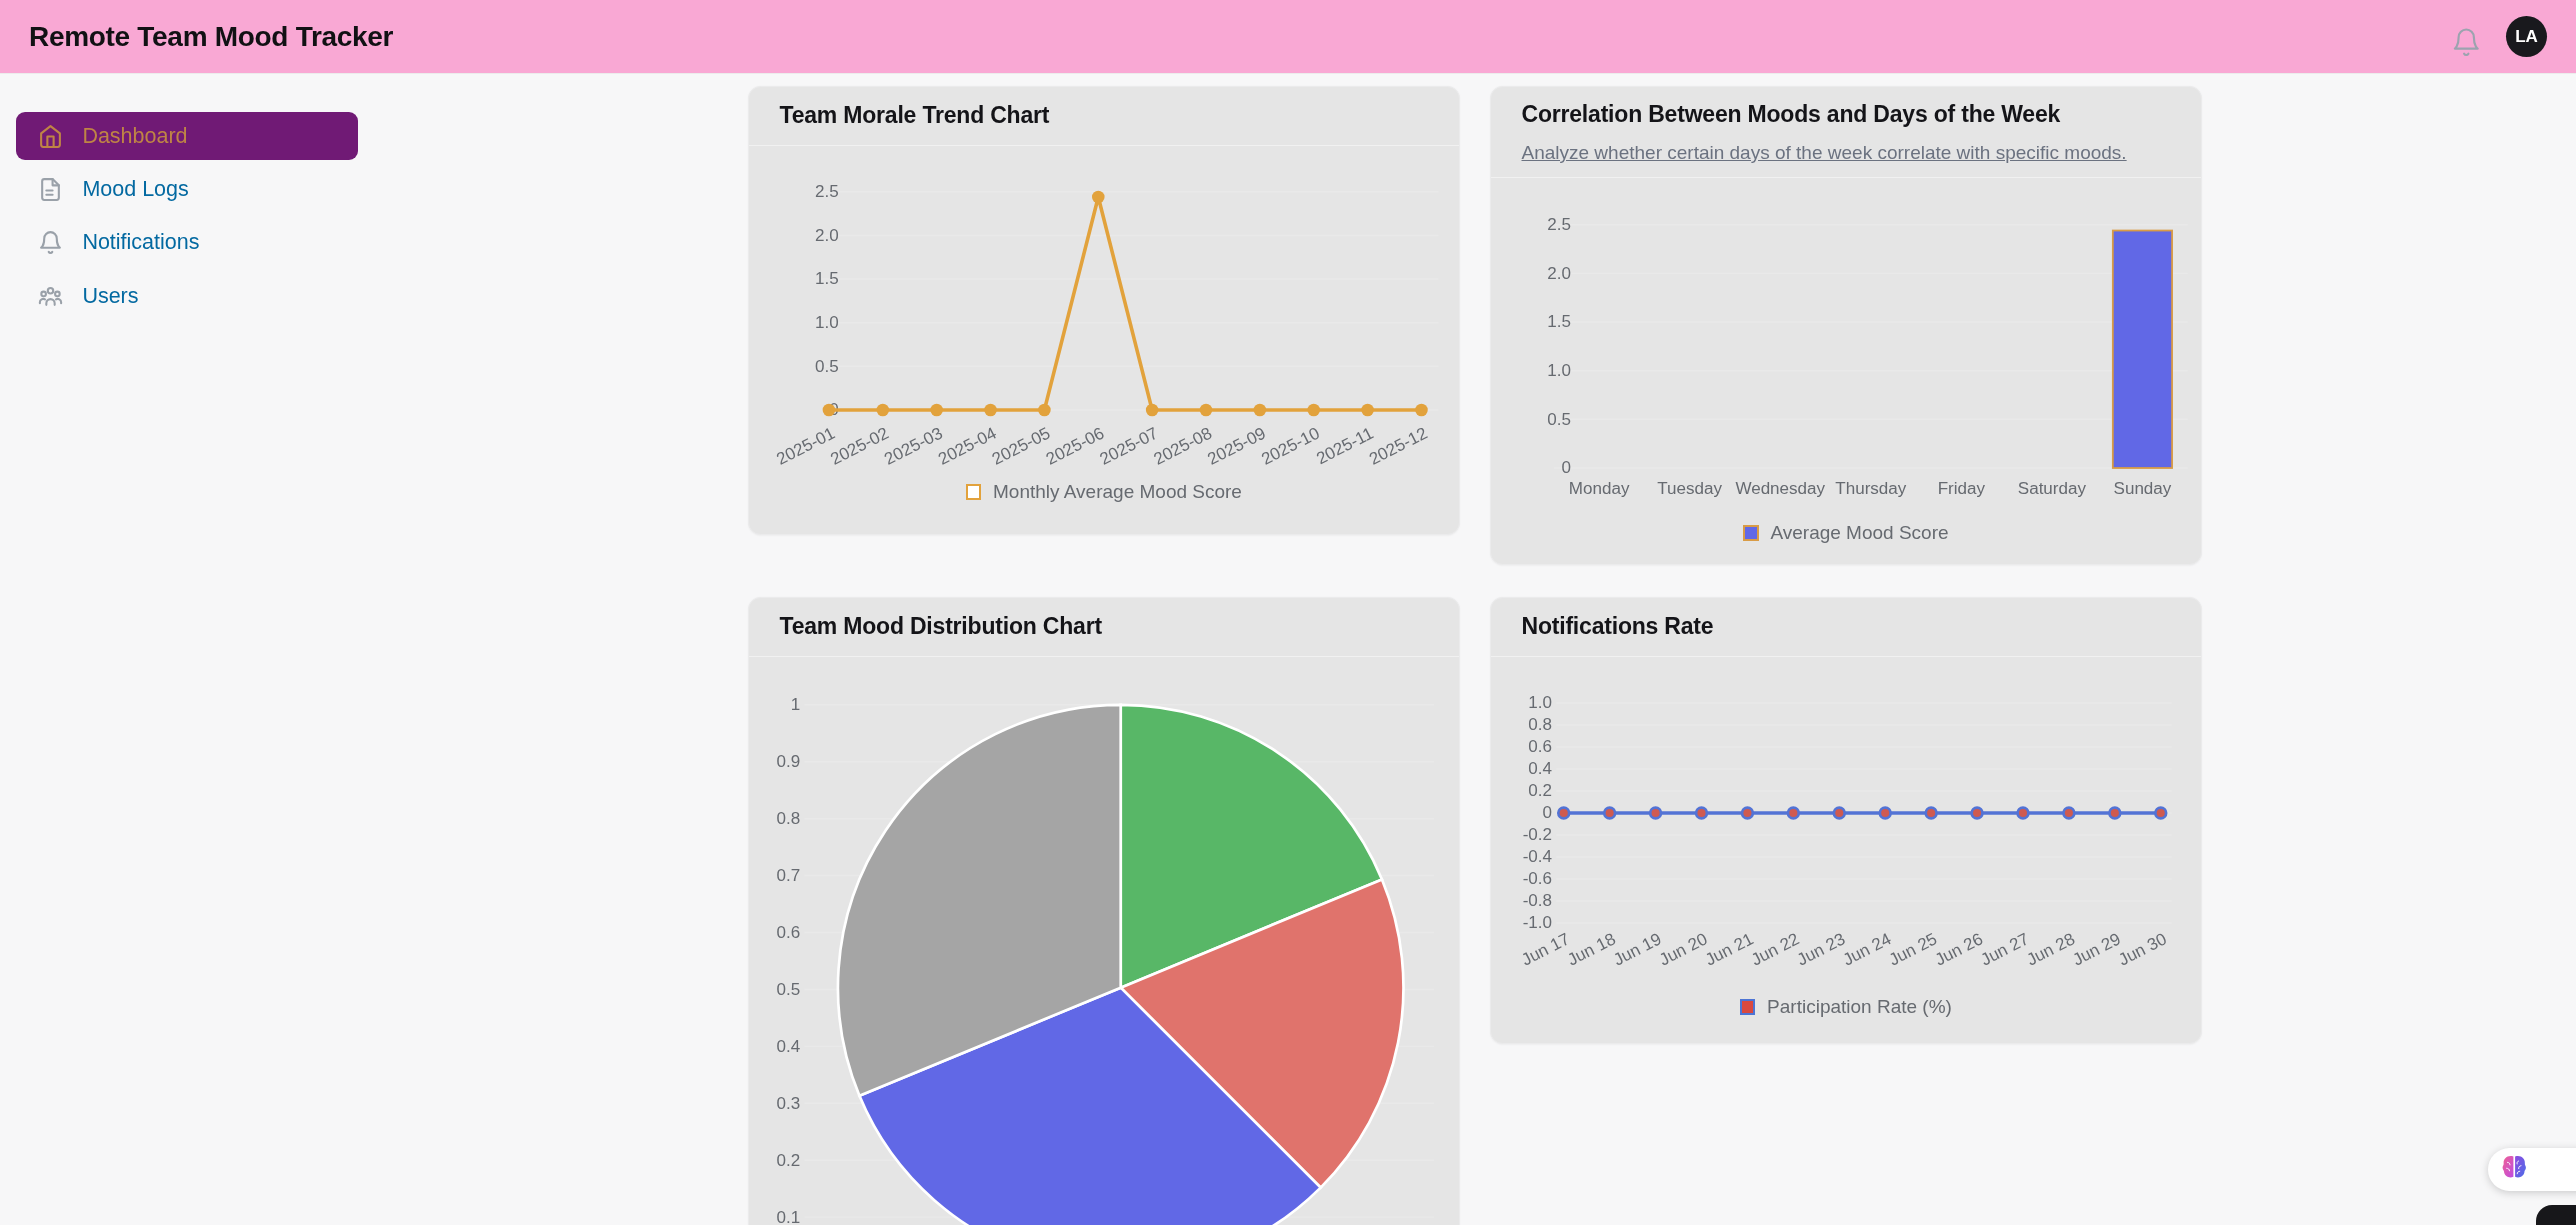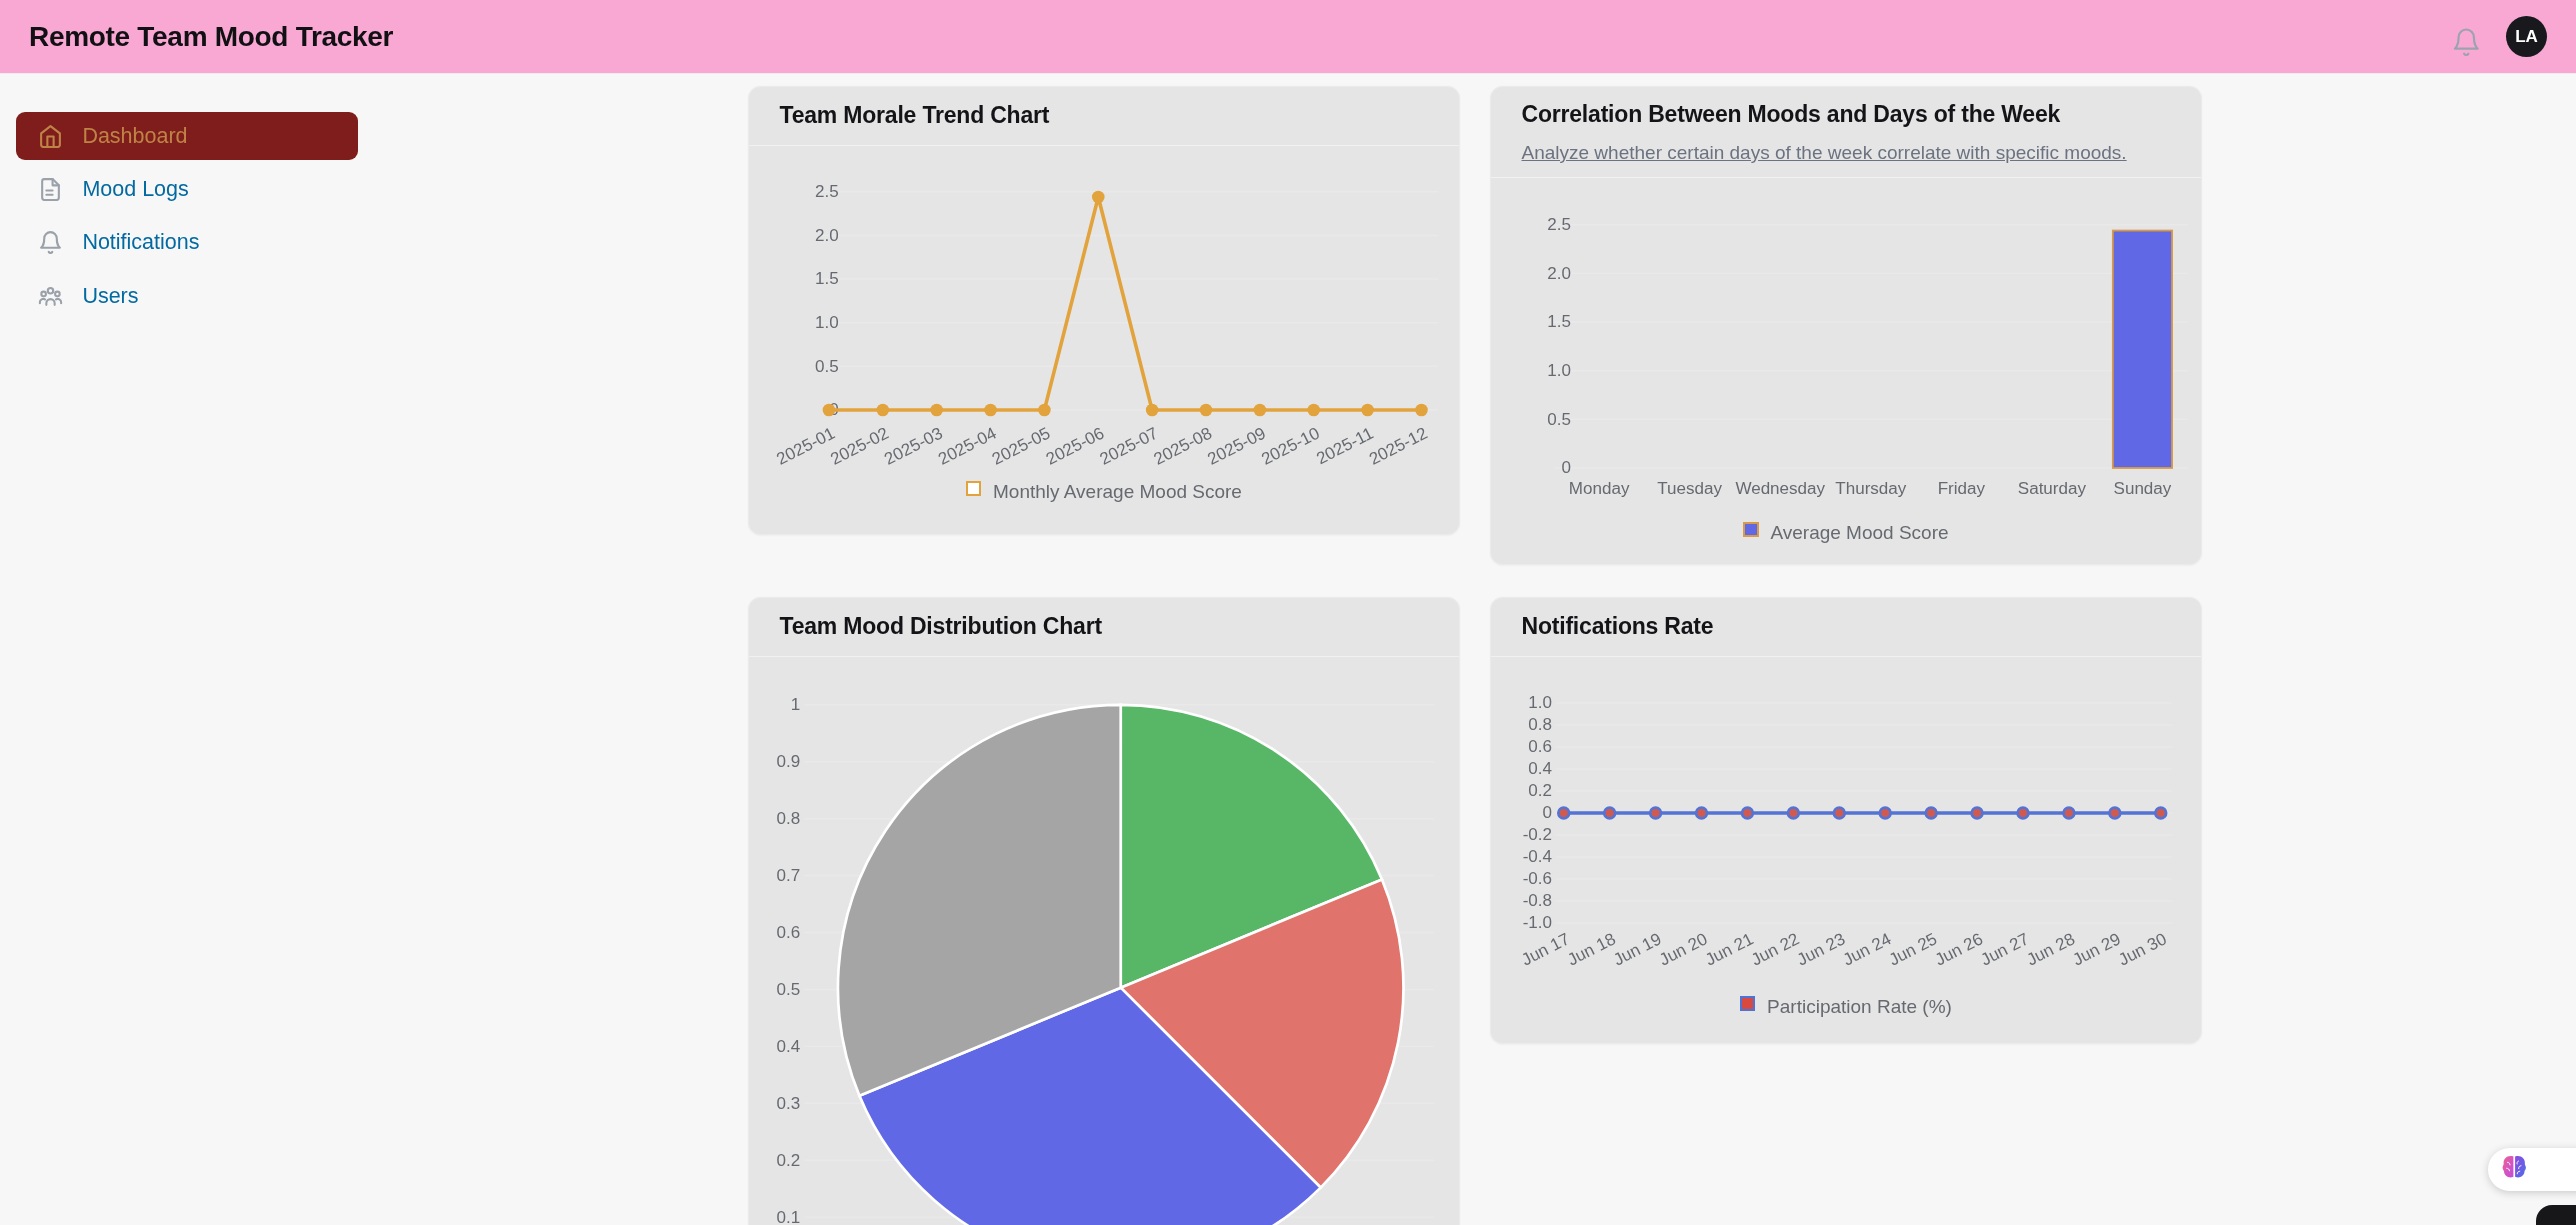--- a/index.html
+++ b/index.html
@@ -14,40 +14,40 @@
   .bell-btn { width:30.5px; height:30.5px; color:#9ca3af; cursor:pointer; background:none; border:none; }
   .avatar { width:41px; height:41px; border-radius:50%; background:#19191d; color:#fff;
             display:flex; align-items:center; justify-content:center; font-size:17px; font-weight:700; cursor:pointer; }
 
   
   .shell { display:flex; height:1152px; }
   .sidebar { width:374px; flex:0 0 374px; padding:38px 16px 0 16px; }
   .nav-item { display:flex; align-items:center; height:48px; border-radius:9px;
               padding:0 0 0 22.4px; margin-bottom:5.4px; color:#0369a1; font-size:21.5px; cursor:pointer; }
   .nav-item .nicon { width:25px; height:25px; margin-right:19px; color:#9aa1a9; flex:0 0 25px; }
-  .nav-item.active { background:#7f1d1d; color:#bf8445; }
+  .nav-item.active { background:#701a75; color:#bf8445; }
   .nav-item.active .nicon { color:#bf8445; }
 
   .main { flex:1; padding-top:11.7px; }
   .grid { width:1454px; margin:0 auto; display:grid; grid-template-columns:712px 712px;
           column-gap:30px; row-gap:32px; align-items:start; }
 
   
   .card { background:#e5e5e5; border:0.9px solid #ebebec; border-radius:12.6px;
           box-shadow:0 0.9px 1.8px rgba(0,0,0,.04); overflow:hidden; }
   .card-head { padding:14.4px 30.5px 12.6px 30.5px; border-bottom:0.9px solid #f1f1f1; }
   .card-head.center-one { height:59px; display:flex; flex-direction:column; justify-content:center; padding-top:0; padding-bottom:0; }
   .card-title { font-size:23px; font-weight:700; color:#141418; letter-spacing:-0.2px; }
   .card-sub { font-size:19px; color:#6b7280; margin-top:14px;text-decoration:underline; }
   .c1 { height:449px; } .c2 { height:479px; } .c3 { height:925px; } .c4 { height:447px; }
 
   svg text { font-family:"Liberation Sans","DejaVu Sans",sans-serif; }
   .tick { font-size:19px; fill:#666a70; }
 
-  .legend { display:flex; align-items:flex-start; justify-content:center; gap:11.7px; margin-top:7.2px; }
+  .legend { display:flex; align-items:center; justify-content:center; gap:11.7px; margin-top:7.2px; }
   .legend .swatch { width:15.3px; height:15.3px; flex:0 0 15.3px; }
   .legend .ltext { font-size:19px; color:#666a70; }
 
   
   .brain-pill { position:fixed; right:-47px; bottom:34px; width:135px; height:43px; background:#fff;
                 border-radius:23px; box-shadow:0 1.8px 9px rgba(0,0,0,.18); display:flex; align-items:center;
                 padding-left:10.8px; cursor:pointer; border:none; }
   .corner-blob { position:fixed; right:-25px; bottom:-23px; width:65px; height:43px;
                  background:#17171a; border-radius:16px; }
 </style>

